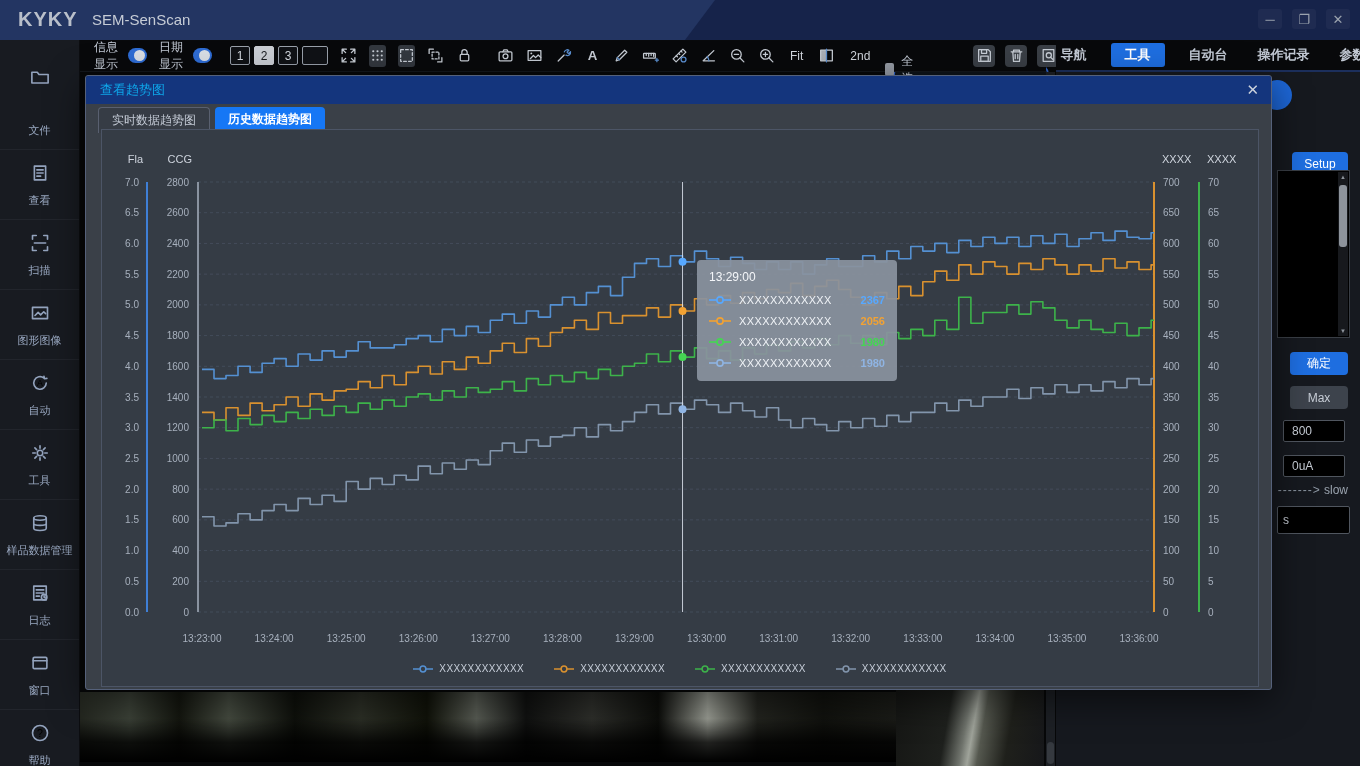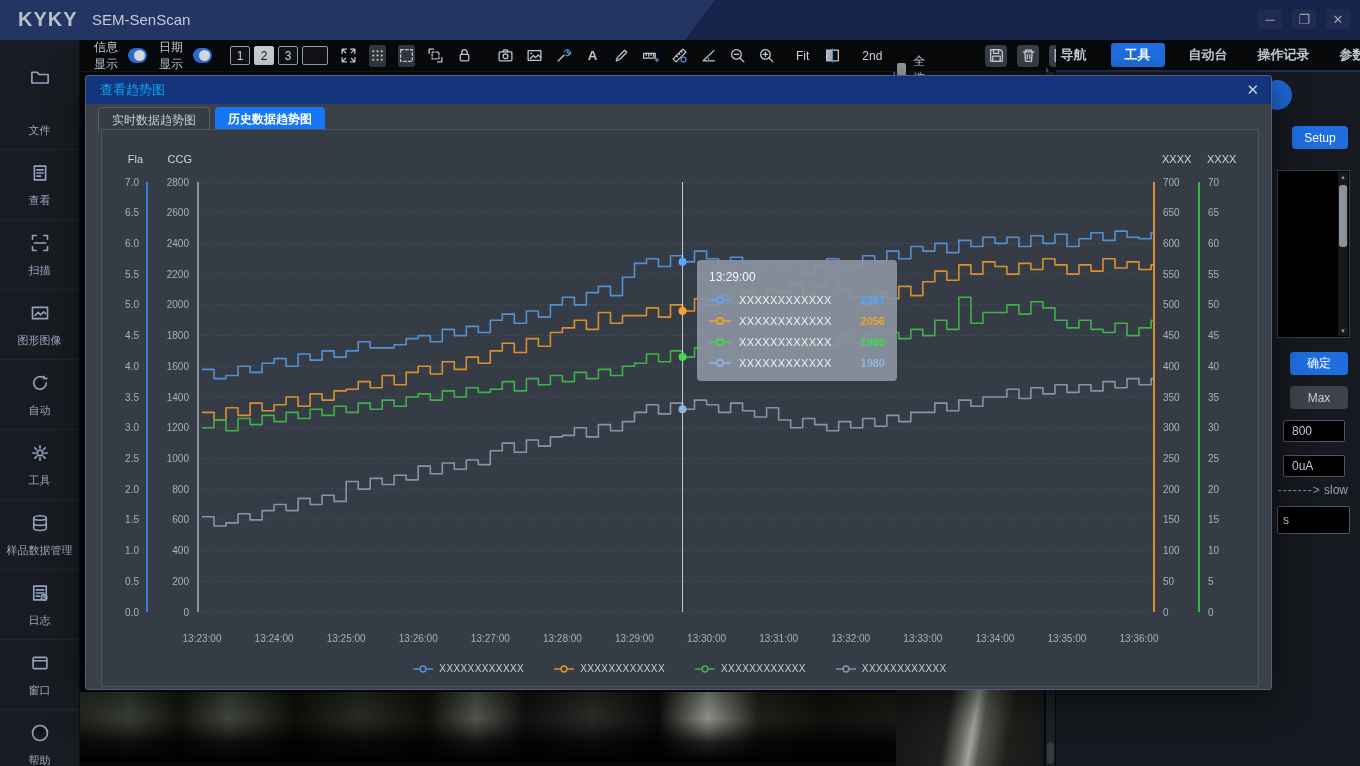--- a/index.html
+++ b/index.html
@@ -32,21 +32,21 @@
   .toggle { width:34px; height:15px; border-radius:8px; background:#2e6cd4; position:relative; cursor:pointer; }
   .toggle .knob { position:absolute; right:2px; top:2px; width:11px; height:11px; border-radius:50%; background:#d9dee5; }
   #numbtns { display:flex; gap:4px; margin-left:6px; }
   .numbtn { min-width:20px; height:19px; padding:0 4px; display:flex; align-items:center; justify-content:center;
     font-size:12px; color:#d4d9e0; border:1px solid #99a0aa; border-radius:2px; background:#101216; cursor:pointer; }
   .numbtn.active { background:#c9cdd3; color:#15181d; border-color:#c9cdd3; }
   .numbtn.blank { min-width:26px; }
   .tbtn { width:22px; height:22px; display:flex; align-items:center; justify-content:center; color:#c7cdd5; cursor:pointer; border-radius:3px; }
   .tbtn svg { width:17px; height:17px; stroke:currentColor; fill:none; stroke-width:1.2; stroke-linecap:round; stroke-linejoin:round; }
   .tbtn.boxed { background:#33383f; }
-  .tbtn.txt { width:auto; padding:0 3px; font-size:12px; color:#d2d7de;margin-left:6px; }
+  .tbtn.txt { width:auto; padding:0 3px; font-size:12px; color:#d2d7de; }
   .tdiv { width:1px; height:18px; background:#3a3f47; }
   #selall { display:flex; align-items:center; gap:7px; margin-left:auto;margin-top:28px; }
   #selall-box { width:13px; height:13px; background:#969ca6; border-radius:2px; cursor:pointer; }
   #selall-label { font-size:12px; color:#c4cbd6; }
   #filebtns { display:flex; gap:10px; margin-left:44px; margin-right:10px; }
   #filebtns .tbtn { background:#3a3f46; border-radius:4px; }
 
   
   #rightmenu { left:1056px; top:40px; width:340px; height:32px; background:#08090b; border-bottom:2px solid #1c2f5c;
     display:flex; align-items:center; justify-content:center; gap:18px; z-index:5;font-weight:bold; }
@@ -118,21 +118,21 @@
   <div id="photo-strip" class="abs"></div>
   <div id="sem-thumb" class="abs"></div>
   <div id="peek-tab" class="abs"></div>
   <div id="vscroll" class="abs">
     <div class="h1"></div>
     <div class="h2"></div>
   </div>
 
   <div id="right-panel" class="abs">
     <div id="peek-circle"></div>
-    <button class="blue-btn" style="left:236px;top:54px;width:56px;height:23px;">Setup</button>
+    <button class="blue-btn" style="left:236px;top:80px;width:56px;height:23px;">Setup</button>
     <div id="listbox">
       <div class="sb">
         <div class="ar" style="top:0;">▲</div>
         <div class="handle"></div>
         <div class="ar" style="bottom:0;">▼</div>
       </div>
     </div>
     <button class="blue-btn" style="left:234px;top:280px;width:58px;height:23px;">确定</button>
     <button class="gray-btn" style="left:234px;top:314px;width:58px;height:23px;">Max</button>
     <div class="dark-input" style="left:227px;top:348px;width:62px;height:22px;">800</div>

